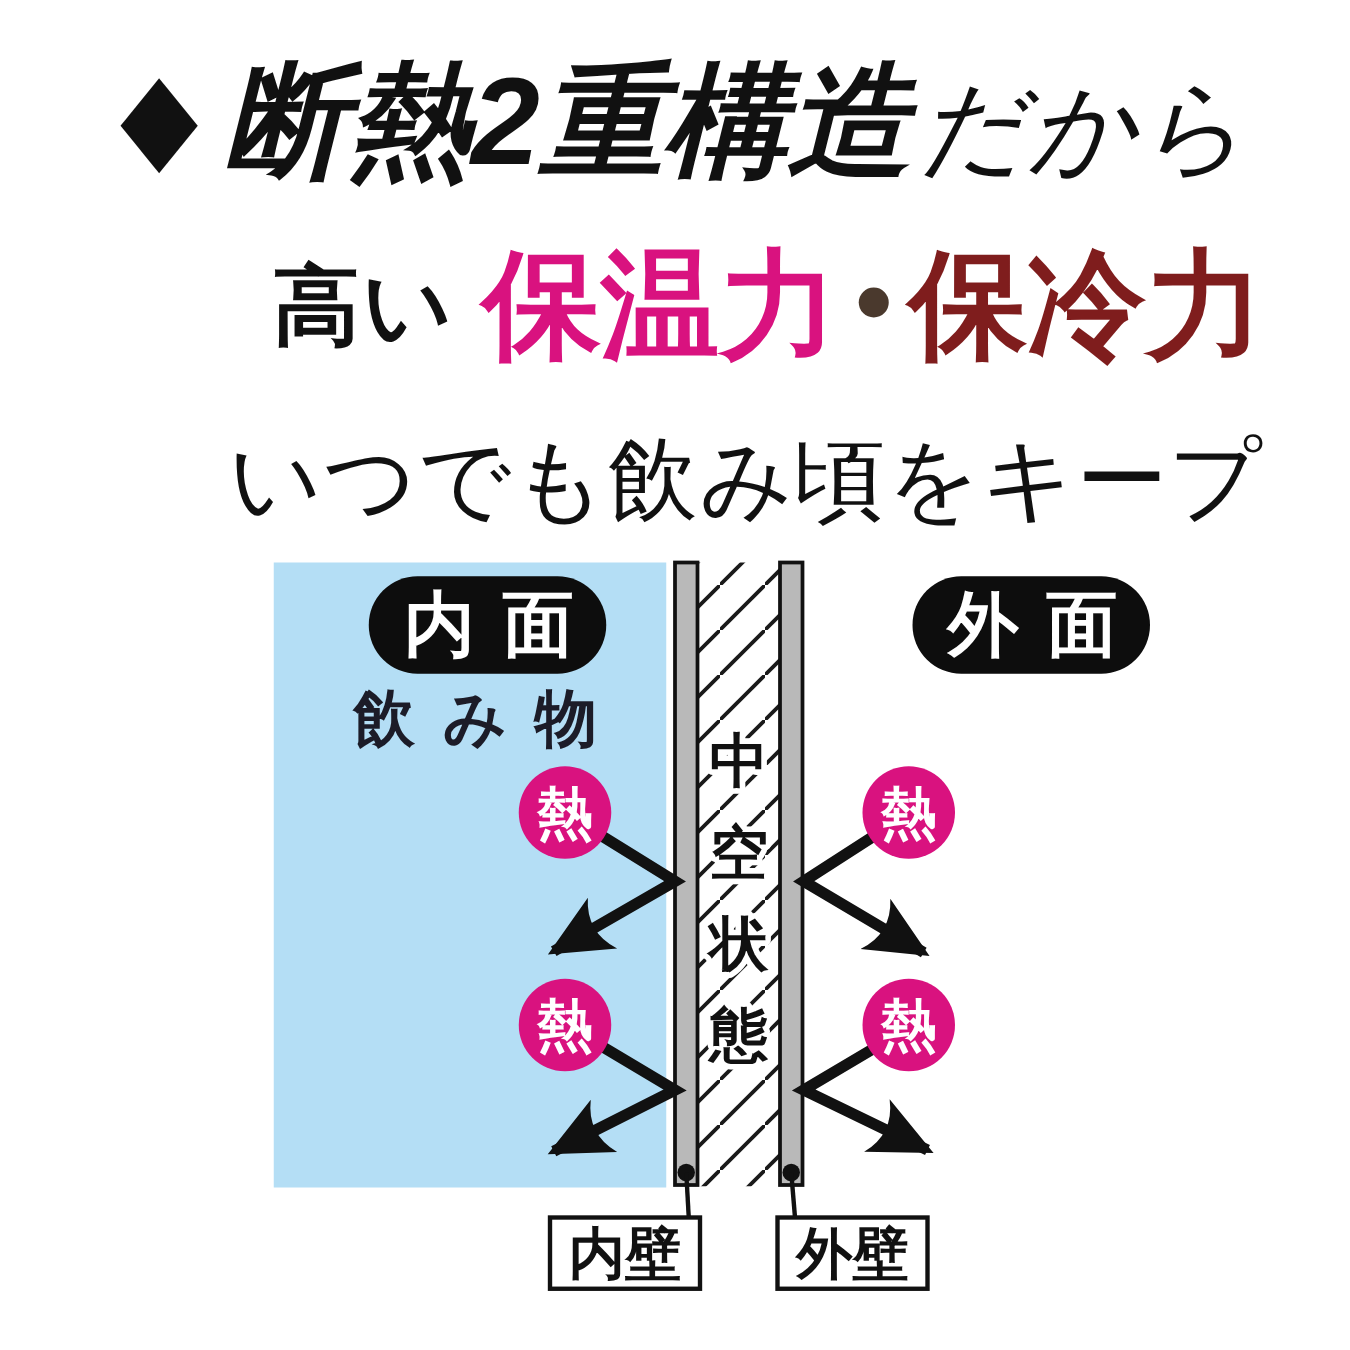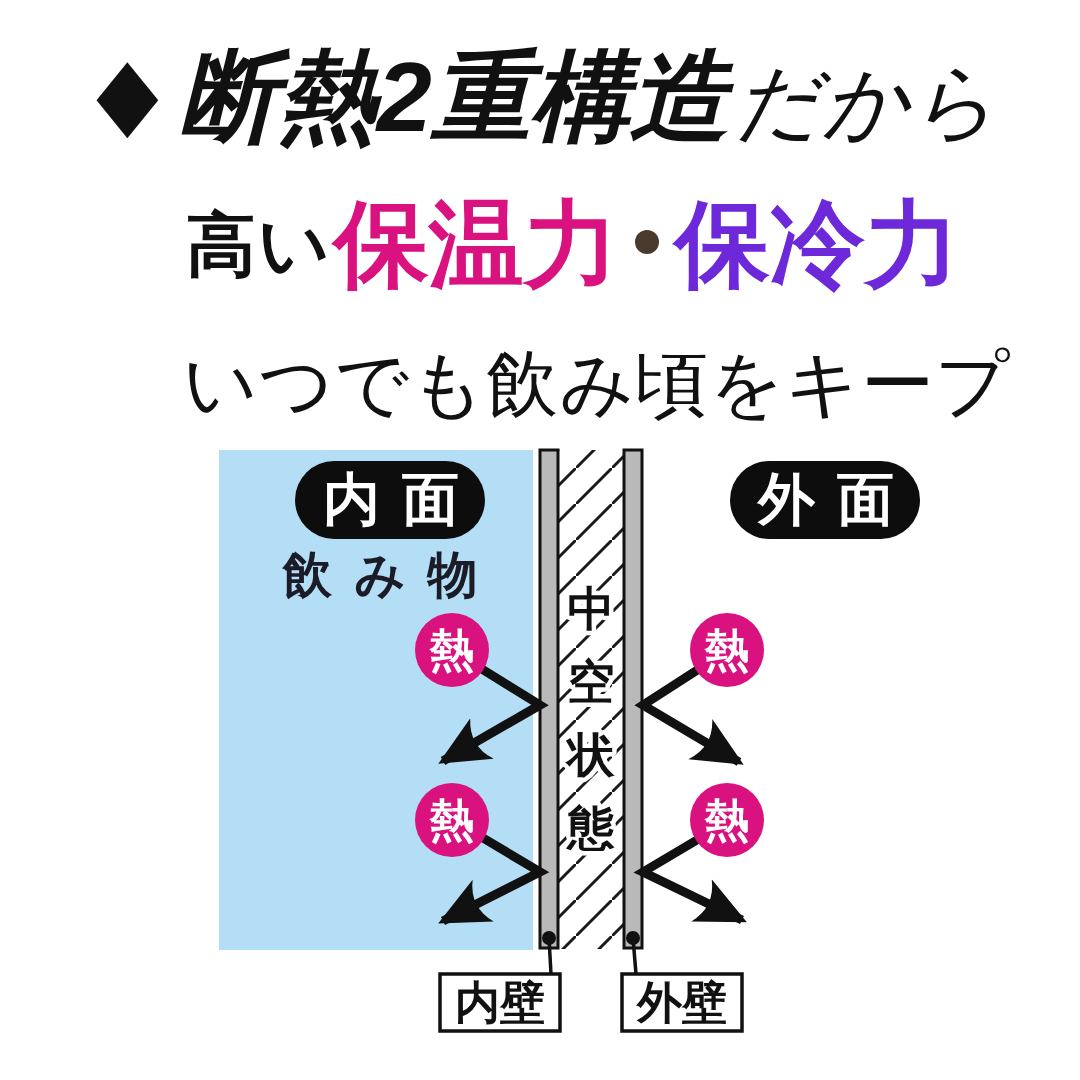--- a/index.html
+++ b/index.html
@@ -17,27 +17,27 @@
   .row1 { left: 92px; top: 42px; }
   .diamond-glyph {
     font-size: 92px; line-height: 1; font-weight: 900;
     transform: scale(0.88, 1.08); transform-origin: center 70%;
     display: inline-block; margin-right: 16px; position: relative; top: -6px;
   }
   .row1-bold { font-size: 99px; font-weight: 900; letter-spacing: 0px; line-height: 1.12; font-style: italic; }
   .row1-rest { font-size: 84px; font-weight: 500; letter-spacing: 2px; margin-left: 6px; font-style: italic; }
 
   .row2 { left: 186px; top: 186px; align-items: center; height: 120px; }
-  .row2-prefix { font-size: 70px; font-weight: 600; letter-spacing: 2px; color: #111; }
-  .row2-hot  { font-size: 95px; font-weight: 900; color: #d9127f; letter-spacing: 0px; margin-left: 2px; }
+  .row2-prefix { font-size: 70px; font-weight: 600; letter-spacing: 2px; color: #111; margin-left: 32px; }
+  .row2-hot  { font-size: 95px; font-weight: 900; color: #d9127f; letter-spacing: 0px; margin-left: 22px; }
   .sep-dot {
     width: 24px; height: 24px; border-radius: 50%;
     background: #4a392d; margin: 0 16px; align-self: center; position: relative; top: -4px;
   }
-  .row2-cold { font-size: 95px; font-weight: 900; color: #6d28d9; letter-spacing: 0px; }
+  .row2-cold { font-size: 95px; font-weight: 900; color: #7f1d1d; letter-spacing: 0px; }
 
   .row3 { left: 183px; top: 336px; }
   .row3-text { font-size: 73px; font-weight: 500; letter-spacing: 1px; color: #111; }
 
   
   .diagram-svg { position: absolute; left: 0; top: 0; width: 1080px; height: 1080px; }
 
   .svg-jp { font-family: "Liberation Sans", "DejaVu Sans", sans-serif; }
   .badge-text { font-size: 57px; font-weight: 800; fill: #ffffff; letter-spacing: 22px; }
   .drink-text { font-size: 50px; font-weight: 600; fill: #1c1c28; letter-spacing: 22px; }

